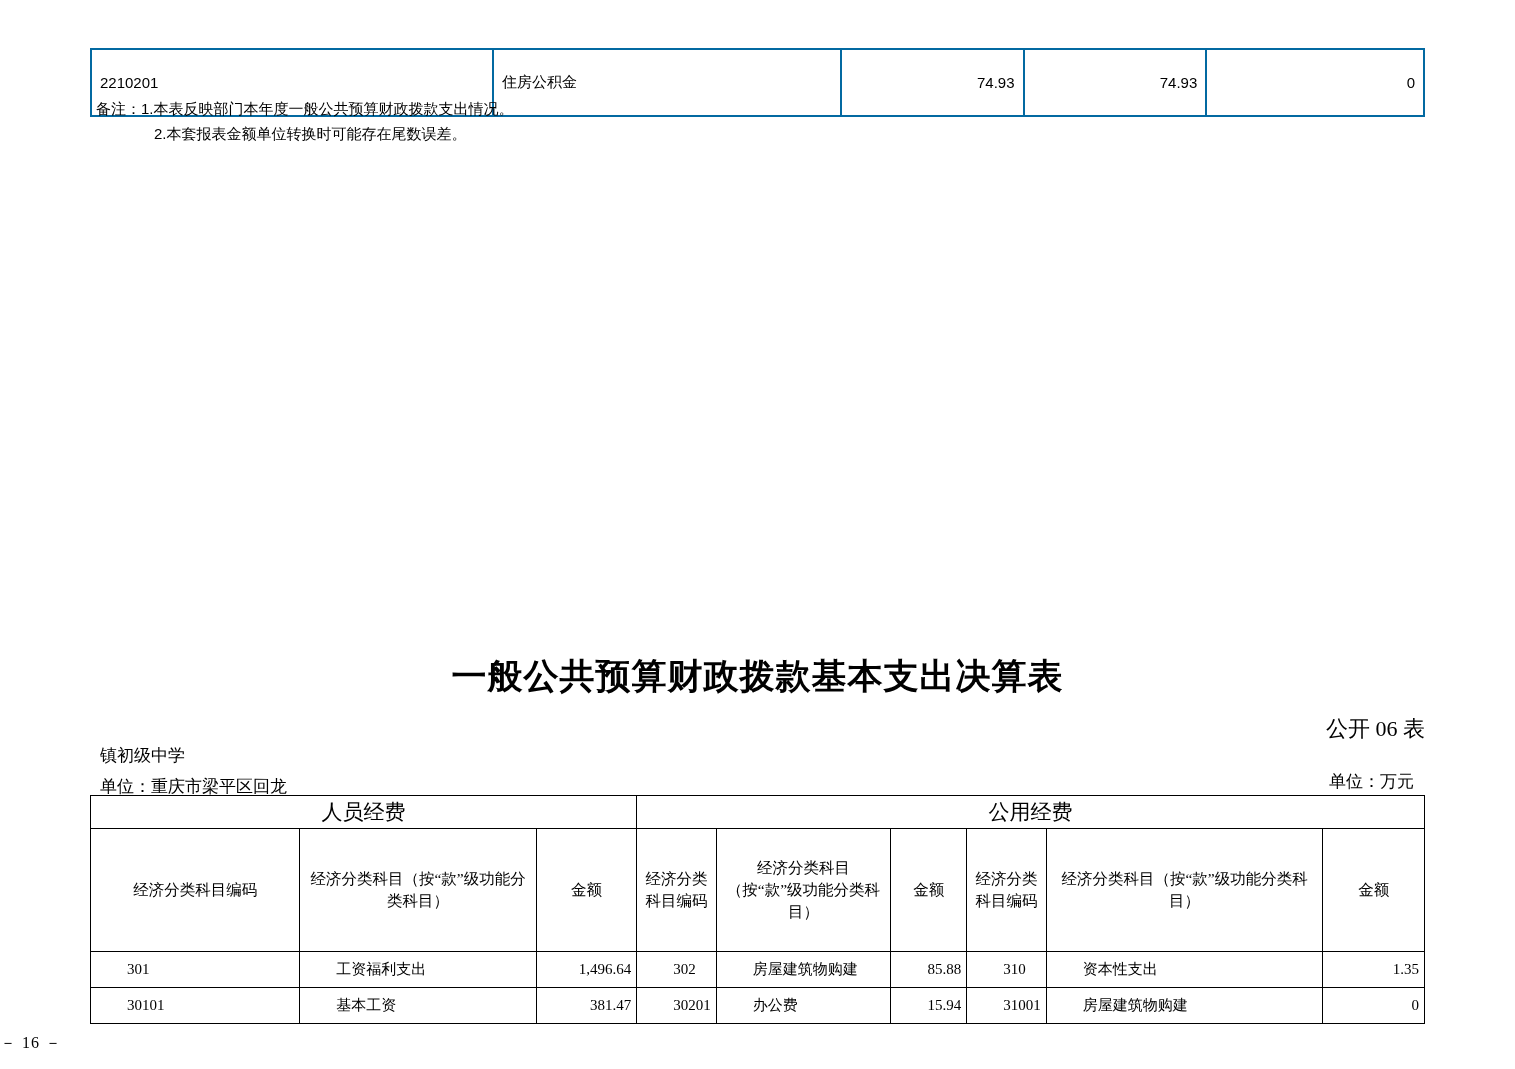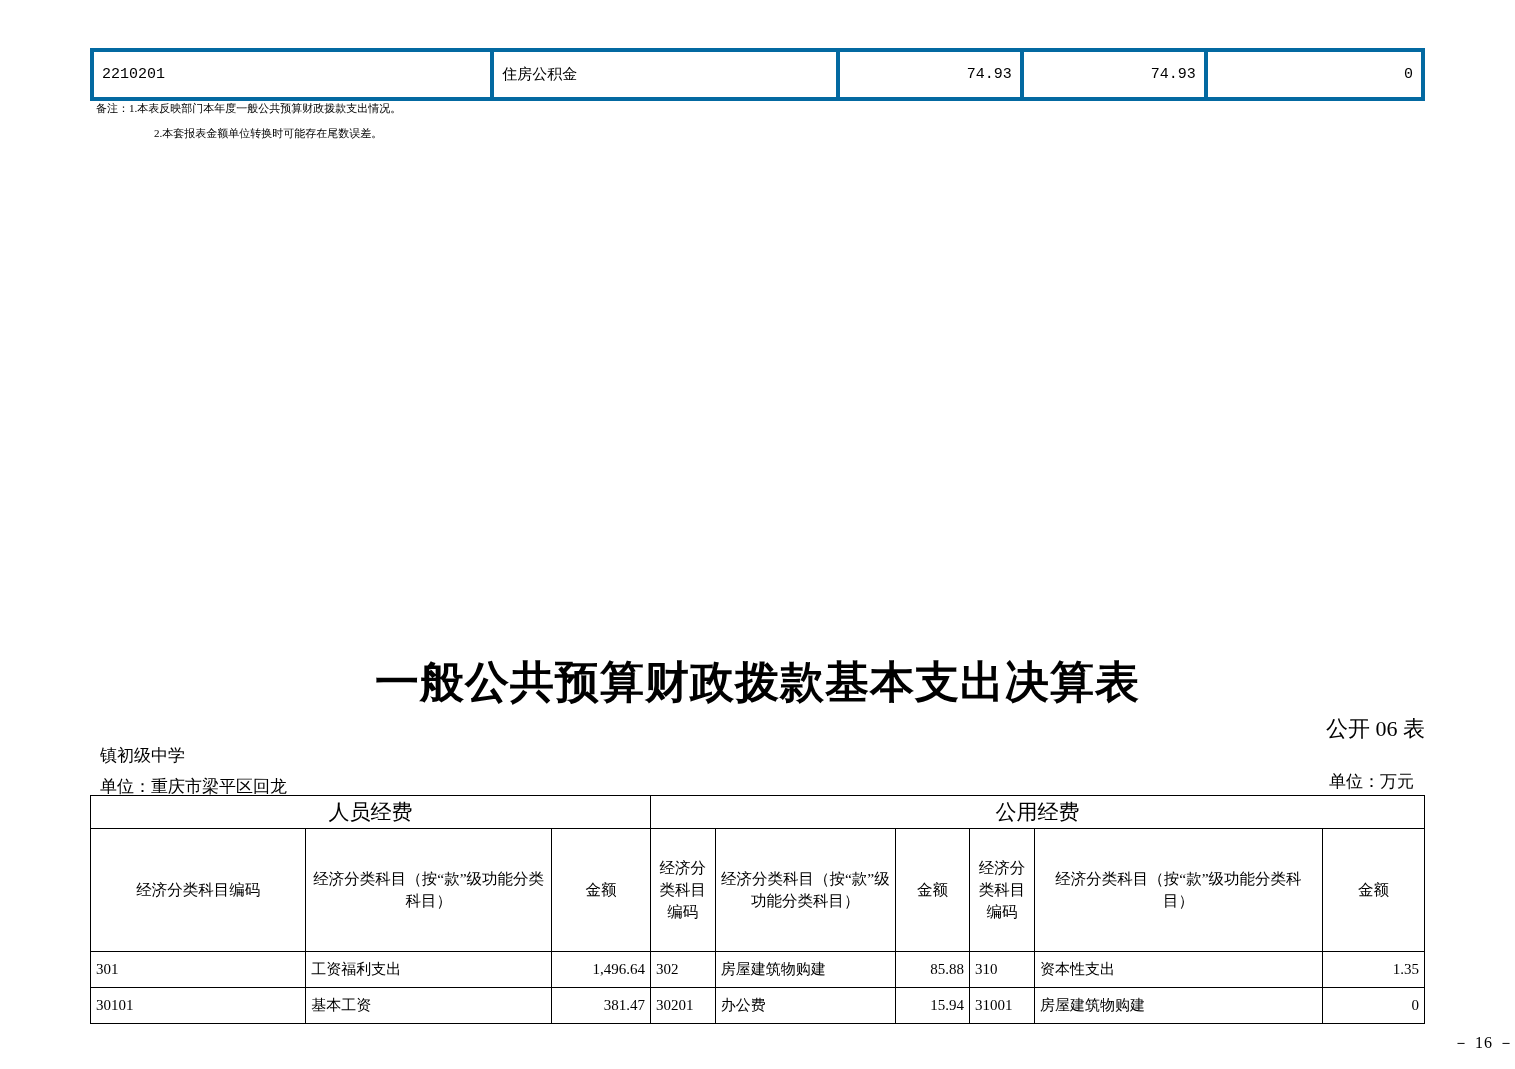--- a/index.html
+++ b/index.html
@@ -25,51 +25,51 @@
   
   .top-table {
     position: absolute;
     left: 90px;
     top: 48px;
     width: 1335px;
     border-collapse: collapse;
     font-size: 15px;
   }
   .top-table td {
-    border: 4px solid #0369a1;
+    border: 2px solid #0369a1;
     height: 33px;
-    padding: 6px 8px;
+    padding: 16px 8px;
     vertical-align: middle;
-    font-family: Liberation Mono, monospace;
+    font-family: Liberation Sans, sans-serif;
   }
   .c-code { width: 410px; text-align: left; }
   .c-name { width: 355px; text-align: left; }
   .c-num1 { width: 175px; text-align: right; font-family: "Liberation Serif", serif; }
   .c-num2 { width: 175px; text-align: right; }
   .c-num3 { width: 215px; text-align: right; padding-right: 18px; }
 
   
   .notes {
     position: absolute;
     left: 96px;
     top: 96px;
-    font-size: 11px;
+    font-size: 15px;
     line-height: 25px;
-    font-family: Liberation Serif, serif;
+    font-family: Liberation Sans, sans-serif;
   }
   .notes .n-line2 { margin-left: 58px; }
 
   
   .main-title {
     position: absolute;
     top: 653px;
     left: 0;
     width: 1515px;
     text-align: center;
-    font-size: 44px;
+    font-size: 35px;
     font-weight: bold;
     letter-spacing: 1px;
     font-family: "Liberation Serif", "DejaVu Serif", serif;
   }
 
   
   .form-code {
     position: absolute;
     right: 90px;
     top: 714px;
@@ -115,21 +115,21 @@
   .col-head {
     text-align: center;
     font-size: 15.5px;
     line-height: 22px;
     height: 118px;
   }
   .r-bold { font-weight: bold; }
   .ta-l { text-align: left; }
   .ta-c { text-align: left; }
   .ta-r { text-align: right; }
-  .cell-row td { height: 31px; }
+  .cell-row td { height: 31px; padding-left: 36px; }
 
   
   .w1 { width: 215px; }
   .w2 { width: 245px; }
   .w3 { width: 90px; }
   .w4 { width: 55px; }
   .w5 { width: 175px; }
   .w6 { width: 65px; }
   .w7 { width: 55px; }
   .w8 { width: 290px; }
@@ -137,21 +137,21 @@
 
   .pad-l { padding-left: 10px; }
   .pad-r { padding-right: 10px; }
 
   
   .footer-page {
     position: absolute;
     left: 0;
     top: 1033px;
     width: 1515px;
-    text-align: right;
+    text-align: left;
     font-size: 16px;
     letter-spacing: 1px;
   }
 </style>
 </head>
 <body>
 
 <div class="page">
 
   <table class="top-table">

